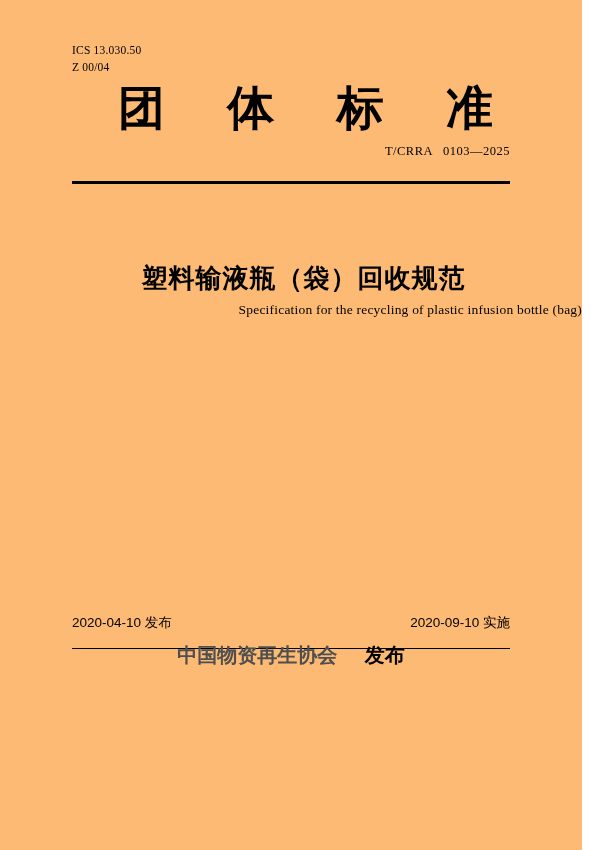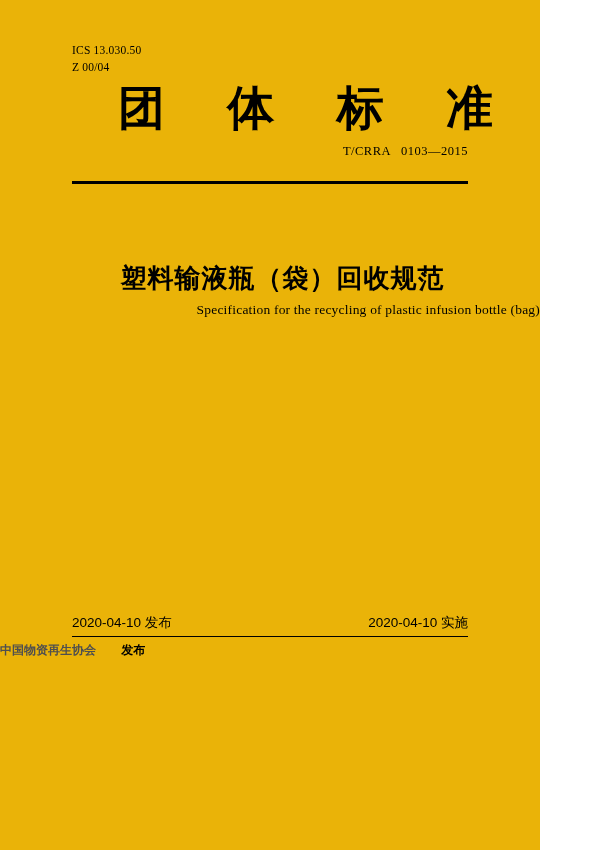--- a/index.html
+++ b/index.html
@@ -4,22 +4,22 @@
 <style>
   * { margin: 0; padding: 0; box-sizing: border-box; }
   html, body { background: #ffffff; }
   body {
     width: 600px; height: 850px;
     font-family: "Liberation Serif", serif;
     color: #000;
   }
   .page {
     position: relative;
-    width: 540px; height: 850px;
-    background: #eab308;
+    width: 582px; height: 850px;
+    background: #fdba74;
     overflow: hidden;
   }
   .ics-block {
     position: absolute;
     left: 72px; top: 42px;
     font-size: 11.5px;
     line-height: 17px;
     letter-spacing: 0.2px;
   }
   .doc-type {
@@ -63,29 +63,30 @@
     font-size: 13.5px;
     letter-spacing: 0.2px;
   }
   .date-row {
     position: absolute;
     left: 72px; right: 72px; top: 614px;
     display: flex;
     justify-content: space-between;
     font-family: "Liberation Sans", sans-serif;
     font-size: 13.5px;
-    padding-bottom: 4px;
+    padding-bottom: 16px;
     border-bottom: 1px solid #000;
   }
   .issuer-row {
     position: absolute;
     left: 0; right: 0; top: 642px;
+    text-align: center;
     font-family: "Liberation Sans", sans-serif;
     font-weight: bold;
-    font-size: 12px;
+    font-size: 20px;
   }
   .issuer-name { color: #4f4f4f; }
   .issuer-action { color: #000; margin-left: 22px; }
 </style>
 </head>
 <body>
 
 <div class="page">
 
   <div class="ics-block">
@@ -93,31 +94,31 @@
     <div>Z 00/04</div>
   </div>
 
   <div class="doc-type">
     <span>团</span>
     <span>体</span>
     <span>标</span>
     <span>准</span>
   </div>
 
-  <div class="std-number">T/CRRA 0103—2015</div>
+  <div class="std-number">T/CRRA 0103—2025</div>
 
   <div class="rule-top"></div>
 
   <div class="title-zh">塑料输液瓶（袋）回收规范</div>
 
   <div class="title-en">Specification for the recycling of plastic infusion bottle (bag)</div>
 
   <div class="date-row">
     <span>2020-04-10 发布</span>
-    <span>2020-04-10 实施</span>
+    <span>2020-09-10 实施</span>
   </div>
 
   <div class="issuer-row">
     <span class="issuer-name">中国物资再生协会</span>
     <span class="issuer-action">发布</span>
   </div>
 
 </div>
 
 </body></html>

